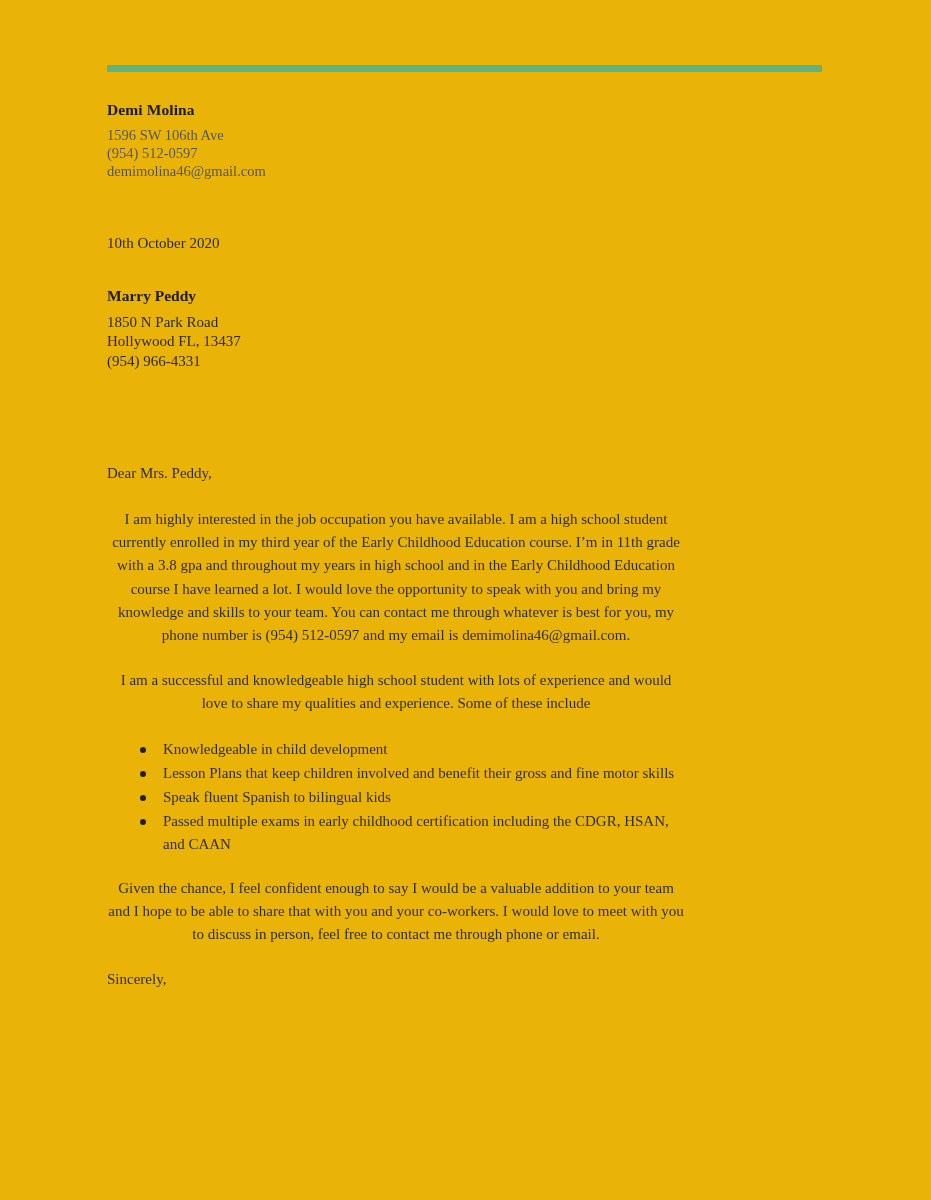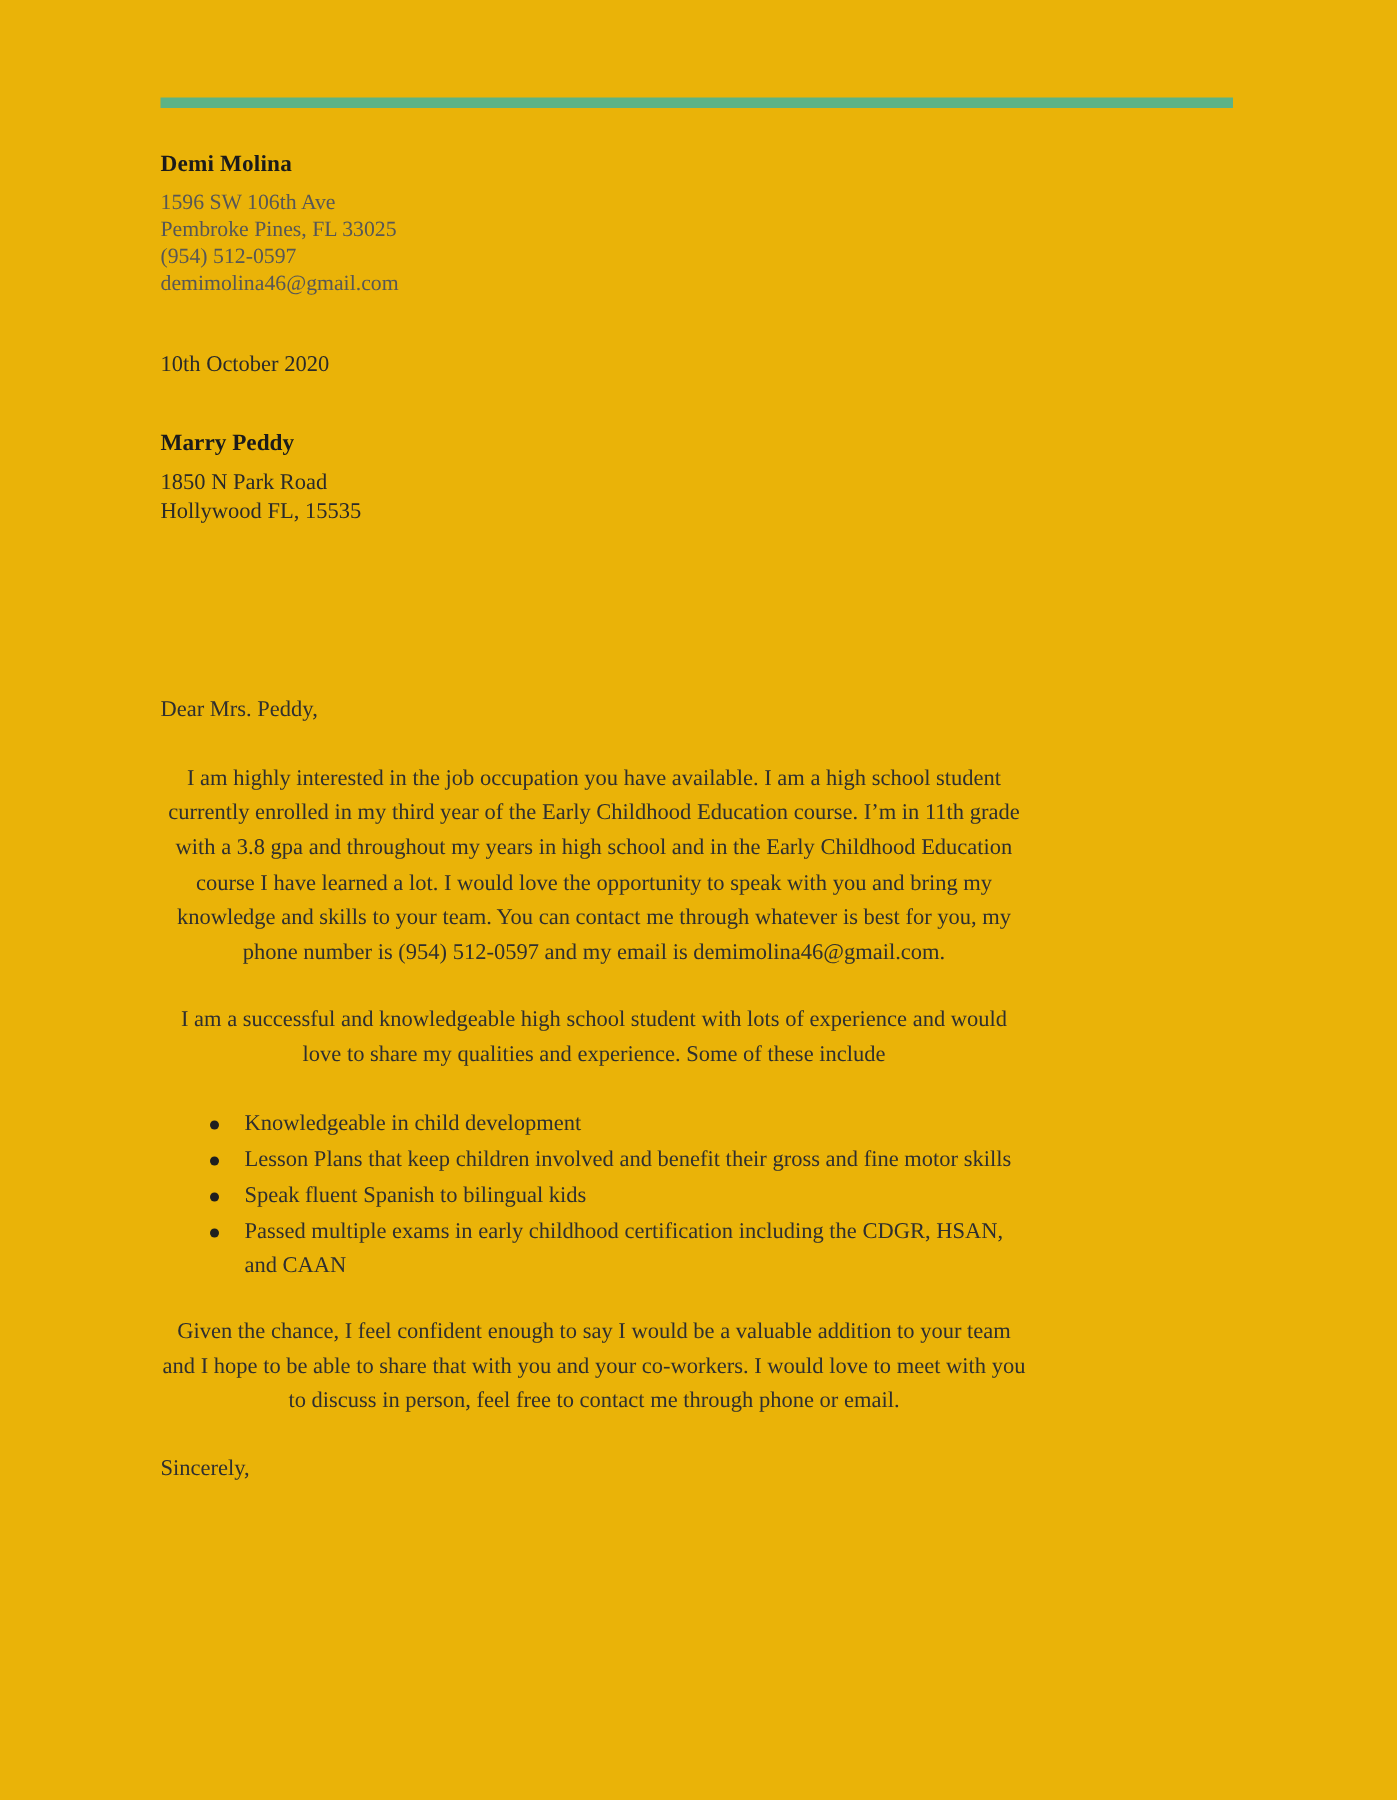--- a/index.html
+++ b/index.html
@@ -132,32 +132,32 @@
 <body>
 
 <div class="page">
 
   <div class="accent-bar"></div>
 
   <div class="content">
     <div class="sender-name">Demi Molina</div>
     <div class="sender-contact">
       <div>1596 SW 106th Ave</div>
-      <div>Pembroke Pines, FL 33025</div>
       <div>(954) 512-0597</div>
       <div>demimolina46@gmail.com</div>
     </div>
 
     <div class="date-line">10th October 2020</div>
 
     <div class="recipient">
       <div class="recipient-name">Marry Peddy</div>
       <div class="recipient-lines">
         <div>1850 N Park Road</div>
-        <div>Hollywood FL, 15535</div>
+        <div>Hollywood FL, 13437</div>
+        <div>(954) 966-4331</div>
       </div>
     </div>
 
     <div class="letter-body">
       <p class="salutation">Dear Mrs. Peddy,</p>
       <p class="para">I am highly interested in the job occupation you have available. I am a high school student currently enrolled in my third year of the Early Childhood Education course. I’m in 11th grade with a 3.8 gpa and throughout my years in high school and in the Early Childhood Education course I have learned a lot. I would love the opportunity to speak with you and bring my knowledge and skills to your team. You can contact me through whatever is best for you, my phone number is (954) 512-0597 and my email is demimolina46@gmail.com.</p>
       <p class="para">I am a successful and knowledgeable high school student with lots of experience and would love to share my qualities and experience. Some of these include</p>
 
       <ul class="bullet-list">
         <li>

